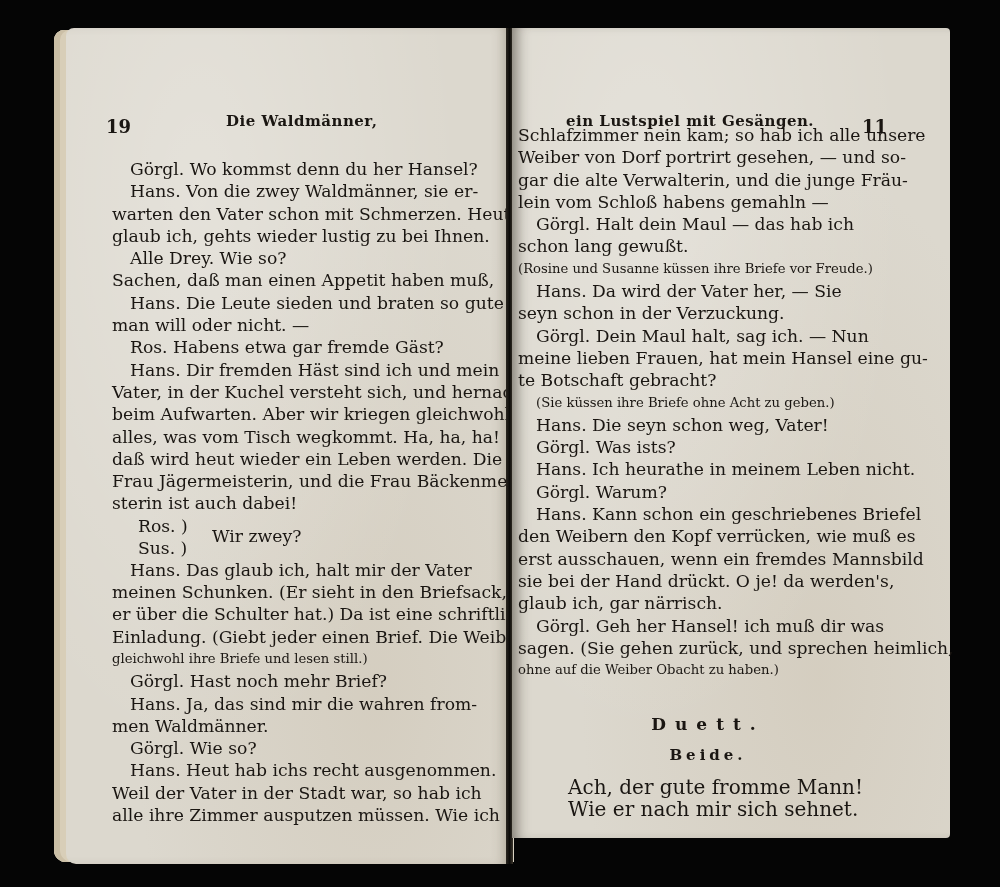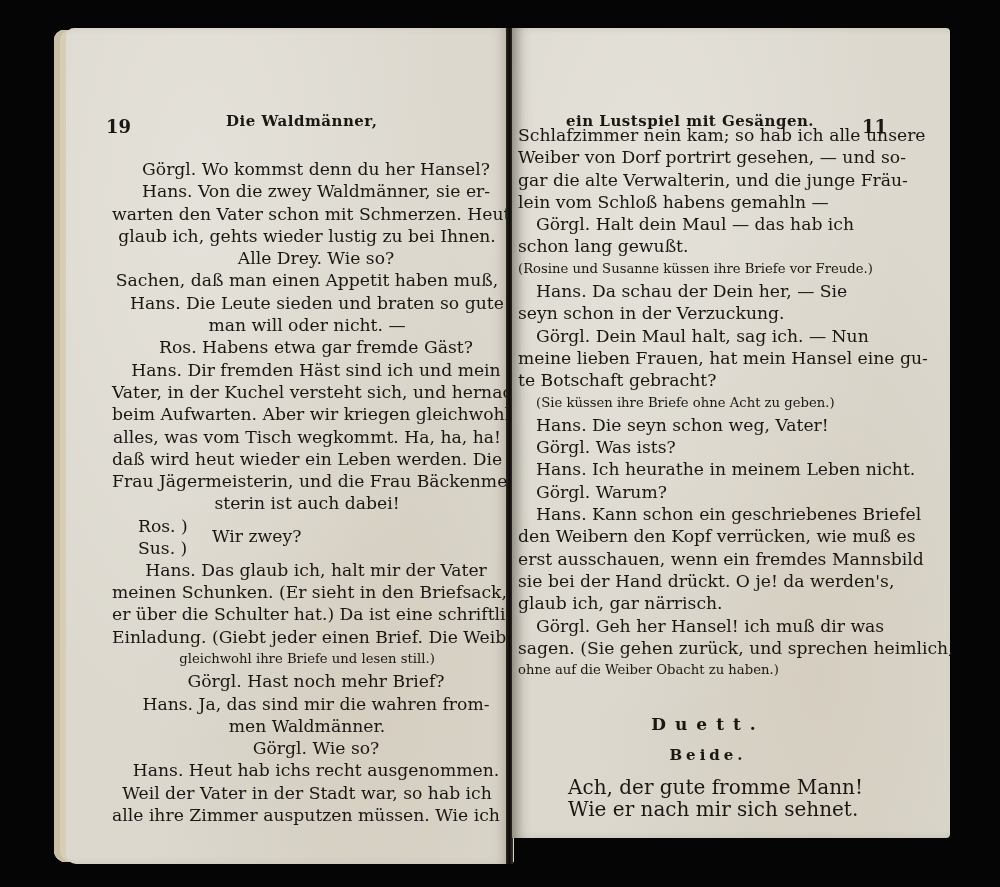--- a/index.html
+++ b/index.html
@@ -15,21 +15,21 @@
       box-shadow: inset 6px 0 0 #cbbfa6, inset 12px 0 0 #d8ceb8, inset 16px 0 0 #c9bda4;
     }
     .page {
       position: absolute; top: 28px; height: 836px;
       background:
         radial-gradient(ellipse at 30% 20%, rgba(255,255,255,0.25), rgba(0,0,0,0) 60%),
         radial-gradient(ellipse at 70% 80%, rgba(190,175,150,0.25), rgba(0,0,0,0) 55%),
         #dcd8ce;
     }
     .page-left { left: 66px; width: 442px; border-radius: 8px 0 0 10px;
-      box-shadow: inset -10px 0 14px -8px rgba(90,80,60,0.45); text-align: center; }
+      box-shadow: inset -10px 0 14px -8px rgba(90,80,60,0.45); }
     .page-right { left: 512px; width: 438px; top: 28px; height: 810px; border-radius: 0 4px 4px 0;
       box-shadow: inset 12px 0 14px -8px rgba(40,35,25,0.55); }
     .gutter {
       position: absolute; left: 506px; top: 28px; width: 7px; height: 836px;
       background: linear-gradient(90deg, #2a2620, #0c0b09 50%, #3a342a);
     }
     .running-head {
       position: absolute; top: 84px; font-size: 15px; font-weight: bold; letter-spacing: 0.5px;
       white-space: nowrap;
     }
@@ -102,21 +102,21 @@
   <div class="folio" style="left:350px;">11</div>
 
   <div class="textblock" style="left:6px; top:96px; width:380px;">
     <span class="line">Schlafzimmer nein kam; so hab ich alle unsere</span>
     <span class="line">Weiber von Dorf portrirt gesehen, — und so-</span>
     <span class="line">gar die alte Verwalterin, und die junge Fräu-</span>
     <span class="line">lein vom Schloß habens gemahln —</span>
     <span class="line indent">Görgl. Halt dein Maul — das hab ich</span>
     <span class="line">schon lang gewußt.</span>
     <span class="line small">(Rosine und Susanne küssen ihre Briefe vor Freude.)</span>
-    <span class="line indent">Hans. Da schau der Dein her, — Sie</span>
+    <span class="line indent">Hans. Da wird der Vater her, — Sie</span>
     <span class="line">seyn schon in der Verzuckung.</span>
     <span class="line indent">Görgl. Dein Maul halt, sag ich. — Nun</span>
     <span class="line">meine lieben Frauen, hat mein Hansel eine gu-</span>
     <span class="line">te Botschaft gebracht?</span>
     <span class="line small indent">(Sie küssen ihre Briefe ohne Acht zu geben.)</span>
     <span class="line indent">Hans. Die seyn schon weg, Vater!</span>
     <span class="line indent">Görgl. Was ists?</span>
     <span class="line indent">Hans. Ich heurathe in meinem Leben nicht.</span>
     <span class="line indent">Görgl. Warum?</span>
     <span class="line indent">Hans. Kann schon ein geschriebenes Briefel</span>

